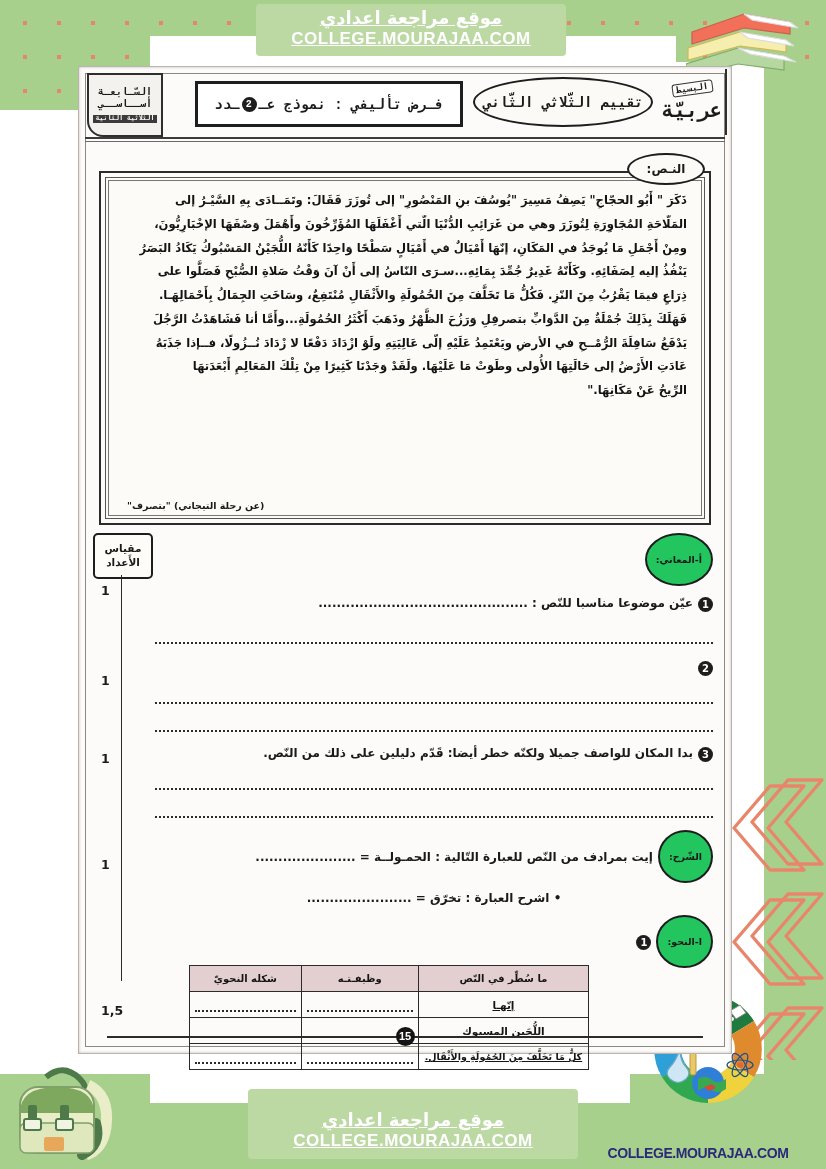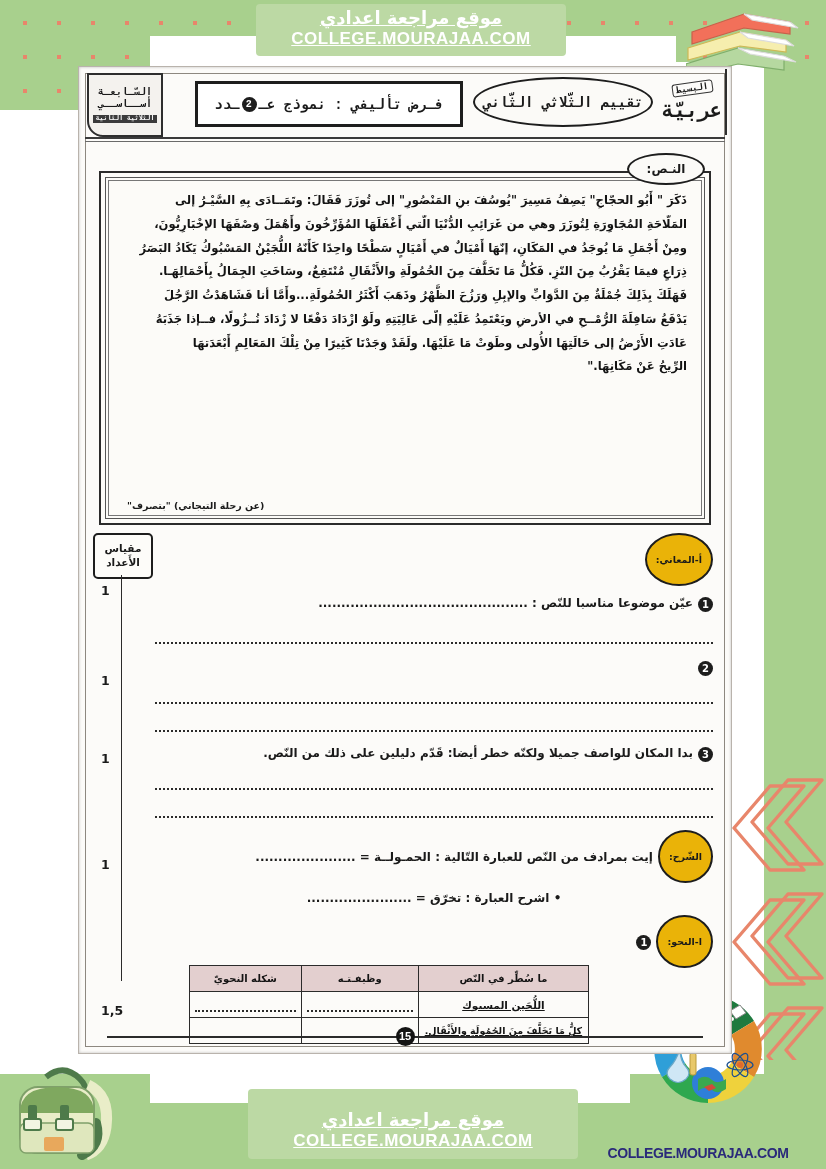--- a/index.html
+++ b/index.html
@@ -192,21 +192,21 @@
   }
   .mark{
     position:absolute;left:22px;font-size:12.5px;font-weight:bold;color:#1a1a1a;
   }
 
   
   .qsec{position:absolute;left:76px;right:18px;top:466px;}
   .badge{
     display:inline-flex;align-items:center;justify-content:center;
     border:2px solid #1d1d1d;border-radius:50%;
-    background:#eab308;font-size:9.5px;font-weight:bold;
+    background:#22c55e;font-size:9.5px;font-weight:bold;
     padding:17px 9px;height:15px;white-space:nowrap;
   }
   .badge-row{display:flex;justify-content:flex-start;margin-bottom:2px;}
   .q{
     display:flex;align-items:flex-start;gap:5px;
     font-size:12px;font-weight:bold;direction:rtl;margin:0;
   }
   .qnum{
     flex:0 0 auto;display:inline-flex;align-items:center;justify-content:center;
     width:15px;height:15px;border-radius:50%;background:#1d1d1d;color:#fff;
@@ -381,22 +381,23 @@
     <div class="wh-line2"></div>
   </div>
 
   <div class="oval oval-text-label">النـص:</div>
 
   <div class="passage">
     <div class="passage-body">
       <div>ذَكَرَ " أَبُو الحجّاجِ" يَصِفُ مَسِيرَ "يُوسُفَ بنِ المَنْصُورِ" إلى تُوزَرَ فَقَالَ: وتَمَــادَى بِهِ السَّيْـرُ إلى</div>
       <div>المَلّاحَةِ المُجَاوِرَةِ لِتُوزَرَ وهي من غَرَائِبِ الدُّنْيَا الّتي أَغْفَلَهَا المُؤَرِّخُونَ وأَهْمَلَ وَصْفَهَا الإخْبَارِيُّونَ،</div>
       <div>ومِنْ أَجْمَلِ مَا يُوجَدُ في المَكَانِ، إنّهَا أَمْيَالٌ في أَمْيَالٍ سَطْحًا وَاحِدًا كَأَنّهُ اللُّجَيْنُ المَسْبُوكُ يَكَادُ البَصَرُ</div>
+      <div>يَنْفُذُ إليه لِصَفَائِهِ. وكَأَنّهُ غَدِيرٌ جُمِّدَ بِمَائِهِ...سـرَى النّاسُ إلى أَنْ آنَ وَقْتُ صَلاةِ الصُّبْحِ فَصَلَّوا على</div>
       <div>ذِرَاعٍ فيمَا يَقْرُبُ مِنَ النّزِ. فَكُلُّ مَا تَخَلَّفَ مِنَ الحُمُولَةِ والأَثْقَالِ مُنْتَفِعٌ، وسَاخَتِ الجِمَالُ بِأَحْمَالِهَـا.</div>
-      <div>فَهَلَكَ بِذَلِكَ جُمْلَةٌ مِنَ الدَّوَابِّ والإبِلِ وَرَزُحَ الظَّهْرُ وذَهَبَ أَكْثَرُ الحُمُولَةِ...وأَمَّا أنا فَشَاهَدْتُ الرَّجُلَ</div>
+      <div>فَهَلَكَ بِذَلِكَ جُمْلَةٌ مِنَ الدَّوَابِّ بتصرفِلِ وَرَزُحَ الظَّهْرُ وذَهَبَ أَكْثَرُ الحُمُولَةِ...وأَمَّا أنا فَشَاهَدْتُ الرَّجُلَ</div>
       <div>يَدْفَعُ سَافِلَةَ الرُّمْــحِ في الأرضِ ويَعْتَمِدُ عَلَيْهِ إلّى عَالِيَتِهِ ولَوْ ازْدَادَ دَفْعًا لا زْدَادَ نُــزُولًا، فــإذا جَذَبَهُ</div>
       <div>عَادَتِ الأَرْضُ إلى حَالَتِهَا الأُولى وطَوَتْ مَا عَلَيْهَا. ولَقَدْ وَجَدْنَا كَثِيرًا مِنْ تِلْكَ المَعَالِمِ أَبْعَدَتهَا</div>
       <div>الرِّيحُ عَنْ مَكَانِهَا."</div>
     </div>
     <div class="passage-src">(عن رحلة التيجاني) "بتصرف"</div>
   </div>
 
   <div class="scale-box">
     <div>مقياس</div>
     <div>الأَعداد</div>
@@ -452,20 +453,29 @@
   <table class="tbl">
     <thead>
       <tr>
         <th style="width:175px">ما سُطِّر في النّص</th>
         <th style="width:115px">وظيفـتـه</th>
         <th style="width:110px">شكله النحويّ</th>
       </tr>
     </thead>
     <tbody>
       <tr>
+        <td class="word">إنّهـا</td>
+        <td>
+            <div class="cellfill"></div>
+          </td>
+        <td>
+            <div class="cellfill"></div>
+          </td>
+      </tr>
+      <tr>
         <td class="word">اللُّجَين المسبوك</td>
         <td>
             <div class="cellfill"></div>
           </td>
         <td>
             <div class="cellfill"></div>
           </td>
       </tr>
       <tr>
         <td class="word" style="font-size:9.5px">كلُّ مَا تَخَلَّفَ مِنَ الحُمُولَةِ والأَثْقَال.</td>

